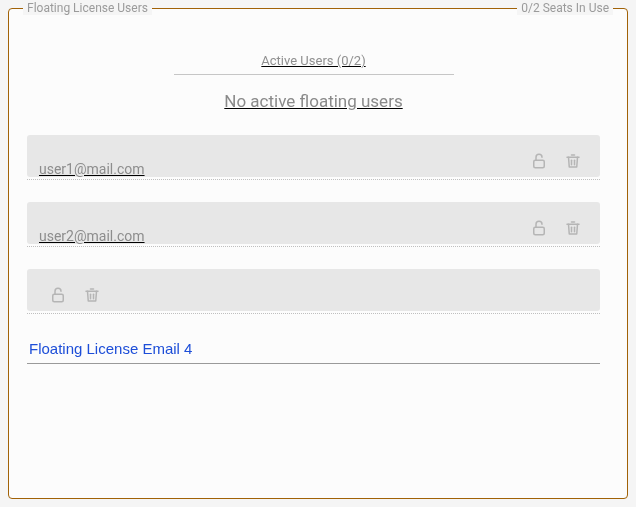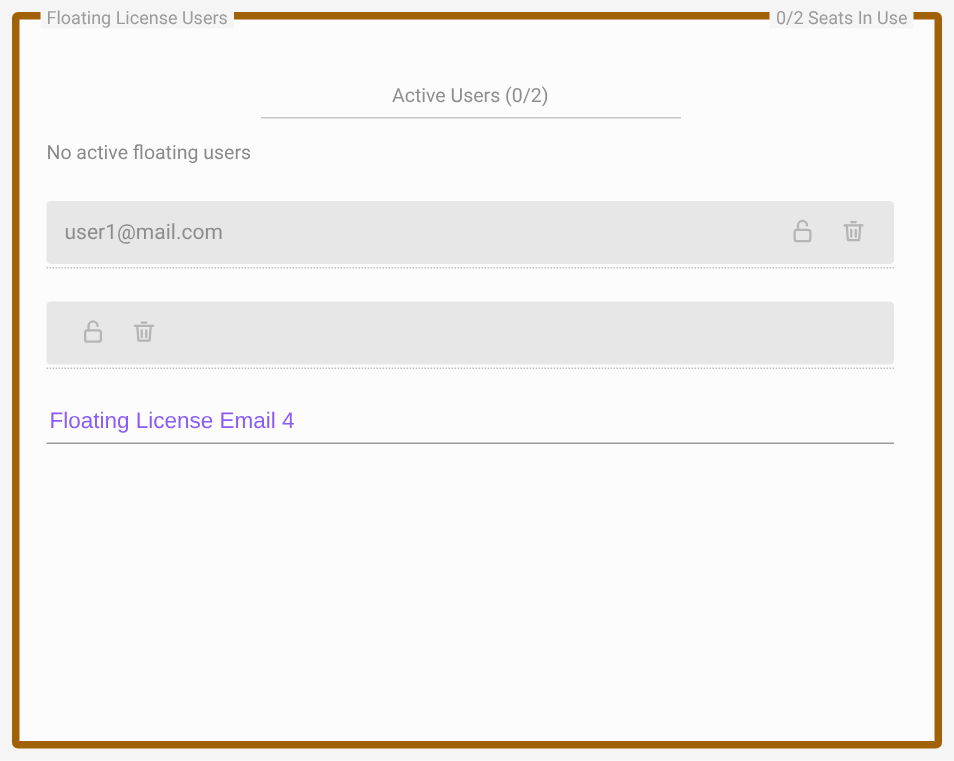--- a/index.html
+++ b/index.html
@@ -5,26 +5,27 @@
     * { margin: 0; padding: 0; box-sizing: border-box; }
     body {
       width: 636px;
       height: 507px;
       background: #f5f5f5;
       font-family: -apple-system, BlinkMacSystemFont, "Segoe UI", Roboto, Arial, sans-serif;
       padding: 8px;
     }
     .panel {
       background: #fcfcfc;
-      border: 5px solid #a16207;
+      border: 1px solid #a16207;
       border-radius: 4px;
       width: 100%;
       height: 100%;
       position: relative;
       padding: 24px 27px 18px 18px;
+      text-decoration: underline;
     }
     .legend-left, .legend-right {
       position: absolute;
       top: -8px;
       font-size: 12px;
       color: #9b9b9b;
       background: #f5f5f5;
       padding: 0 4px;
     }
     .legend-left { left: 14px; }
@@ -37,33 +38,34 @@
     .section-title-wrap.first { margin-top: 20px; }
     .section-title {
       width: 280px;
       text-align: center;
       font-size: 13px;
       color: #8f8f8f;
       padding-bottom: 6px;
       border-bottom: 1px solid #c6c6c6;
     }
     .empty-text {
-      font-size: 13px;
+      text-align: center;
+      font-size: 17px;
       color: #8a8a8a;
       margin-top: 16px;
     }
     .user-list { margin-top: 24px; }
     .user-row-wrap { margin-bottom: 22px; }
     .user-row-wrap:last-child { margin-bottom: 0; }
     .user-row {
       background: #e7e7e7;
       border-radius: 3px;
       height: 42px;
       display: flex;
-      align-items: center;
+      align-items: flex-end;
       padding: 0 12px;
       color: #8d8d8d;
       font-size: 14px;
     }
     .row-divider {
       border: none;
       border-top: 1px dotted #bfbfbf;
       margin-top: 2px;
     }
     .user-email { flex: 1; }
@@ -82,21 +84,21 @@
     .icon-btn svg { width: 18px; height: 18px; }
     .input-row {
       margin-top: 20px;
     }
     .text-input {
       width: 100%;
       border: none;
       border-bottom: 1px solid #9a9a9a;
       background: transparent;
       font-size: 15px;
-      color: #8b5cf6;
+      color: #1d4ed8;
       padding: 6px 2px;
       outline: none;
     }
     .text-input::placeholder { color: #6c6c6c; }
   </style>
 </head>
 <body>
 
 <div class="panel">
   <span class="legend-left">Floating License Users</span>
@@ -129,20 +131,45 @@
                 <path d="M6 7l1 13h10l1-13"></path>
                 <path d="M10 11v6"></path>
                 <path d="M14 11v6"></path>
               </svg>
           </span>
         </button>
       </div>
       <hr class="row-divider">
     </div>
 
+    <div class="user-row-wrap">
+      <div class="user-row">
+        <span class="user-email">user2@mail.com</span>
+        <button class="icon-btn">
+          <span>
+            <svg viewBox="0 0 24 24" fill="none" stroke="currentColor" stroke-width="2" stroke-linecap="round" stroke-linejoin="round">
+                <rect x="5" y="11" width="14" height="10" rx="2"></rect>
+                <path d="M8 11V7a4 4 0 0 1 8 0"></path>
+              </svg>
+          </span>
+        </button>
+        <button class="icon-btn">
+          <span>
+            <svg viewBox="0 0 24 24" fill="none" stroke="currentColor" stroke-width="2" stroke-linecap="round" stroke-linejoin="round">
+                <path d="M4 7h16"></path>
+                <path d="M10 4h4"></path>
+                <path d="M6 7l1 13h10l1-13"></path>
+                <path d="M10 11v6"></path>
+                <path d="M14 11v6"></path>
+              </svg>
+          </span>
+        </button>
+      </div>
+      <hr class="row-divider">
+    </div>
 
     <div class="user-row-wrap">
       <div class="user-row">
         <button class="icon-btn">
           <span>
             <svg viewBox="0 0 24 24" fill="none" stroke="currentColor" stroke-width="2" stroke-linecap="round" stroke-linejoin="round">
                 <rect x="5" y="11" width="14" height="10" rx="2"></rect>
                 <path d="M8 11V7a4 4 0 0 1 8 0"></path>
               </svg>
           </span>

